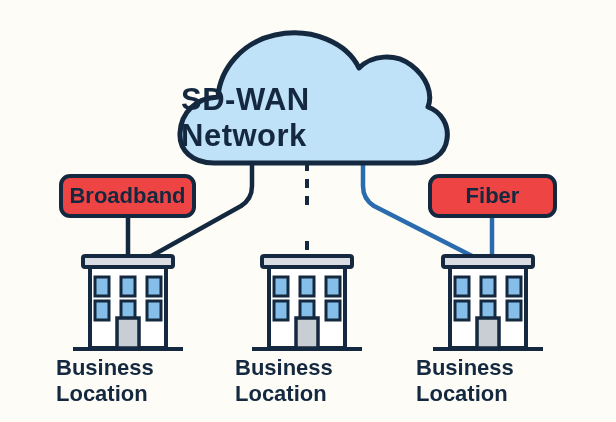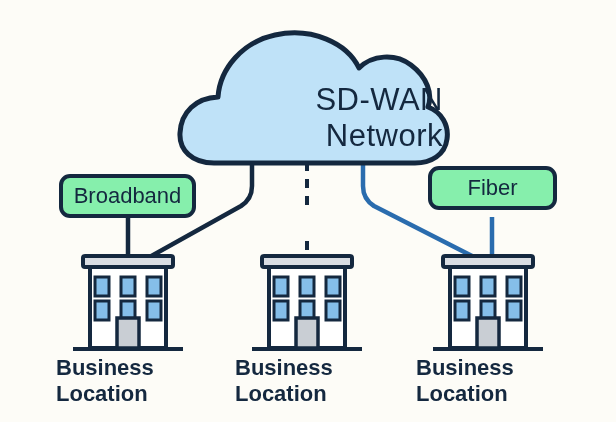--- a/index.html
+++ b/index.html
@@ -9,33 +9,33 @@
     background:#fdfcf7;
     font-family:"Liberation Sans", sans-serif;
     color:#14283f;
     overflow:hidden;
   }
   .canvas svg{position:absolute;left:0;top:0;}
   .overlay{position:absolute;box-sizing:border-box;}
   .multiline{white-space:pre-line;}
   .cloud-title{
     left:181px;top:82px;width:262px;
-    text-align:right;
-    font-size:31px;line-height:36px;font-weight:normal;
+    text-align:left;
+    font-size:31px;line-height:36px;font-weight:bold;
     letter-spacing:.5px;
   }
   .conn-box{
-    background:#86efac;
+    background:#ef4444;
     border:4px solid #14283f;
     border-radius:11px;
     display:flex;align-items:center;justify-content:center;
-    font-size:22px;font-weight:normal;
+    font-size:22px;font-weight:bold;
   }
   .conn-box.broadband{left:59px;top:174px;width:137px;height:44px;}
-  .conn-box.fiber{left:428px;top:166px;width:129px;height:44px;}
+  .conn-box.fiber{left:428px;top:174px;width:129px;height:44px;}
   .lte-label{
     left:277px;top:211px;width:62px;
     text-align:center;
     font-size:22px;font-weight:bold;
   }
   .loc-label{
     top:355px;width:144px;
     text-align:left;
     font-size:22px;line-height:26px;font-weight:bold;
   }

